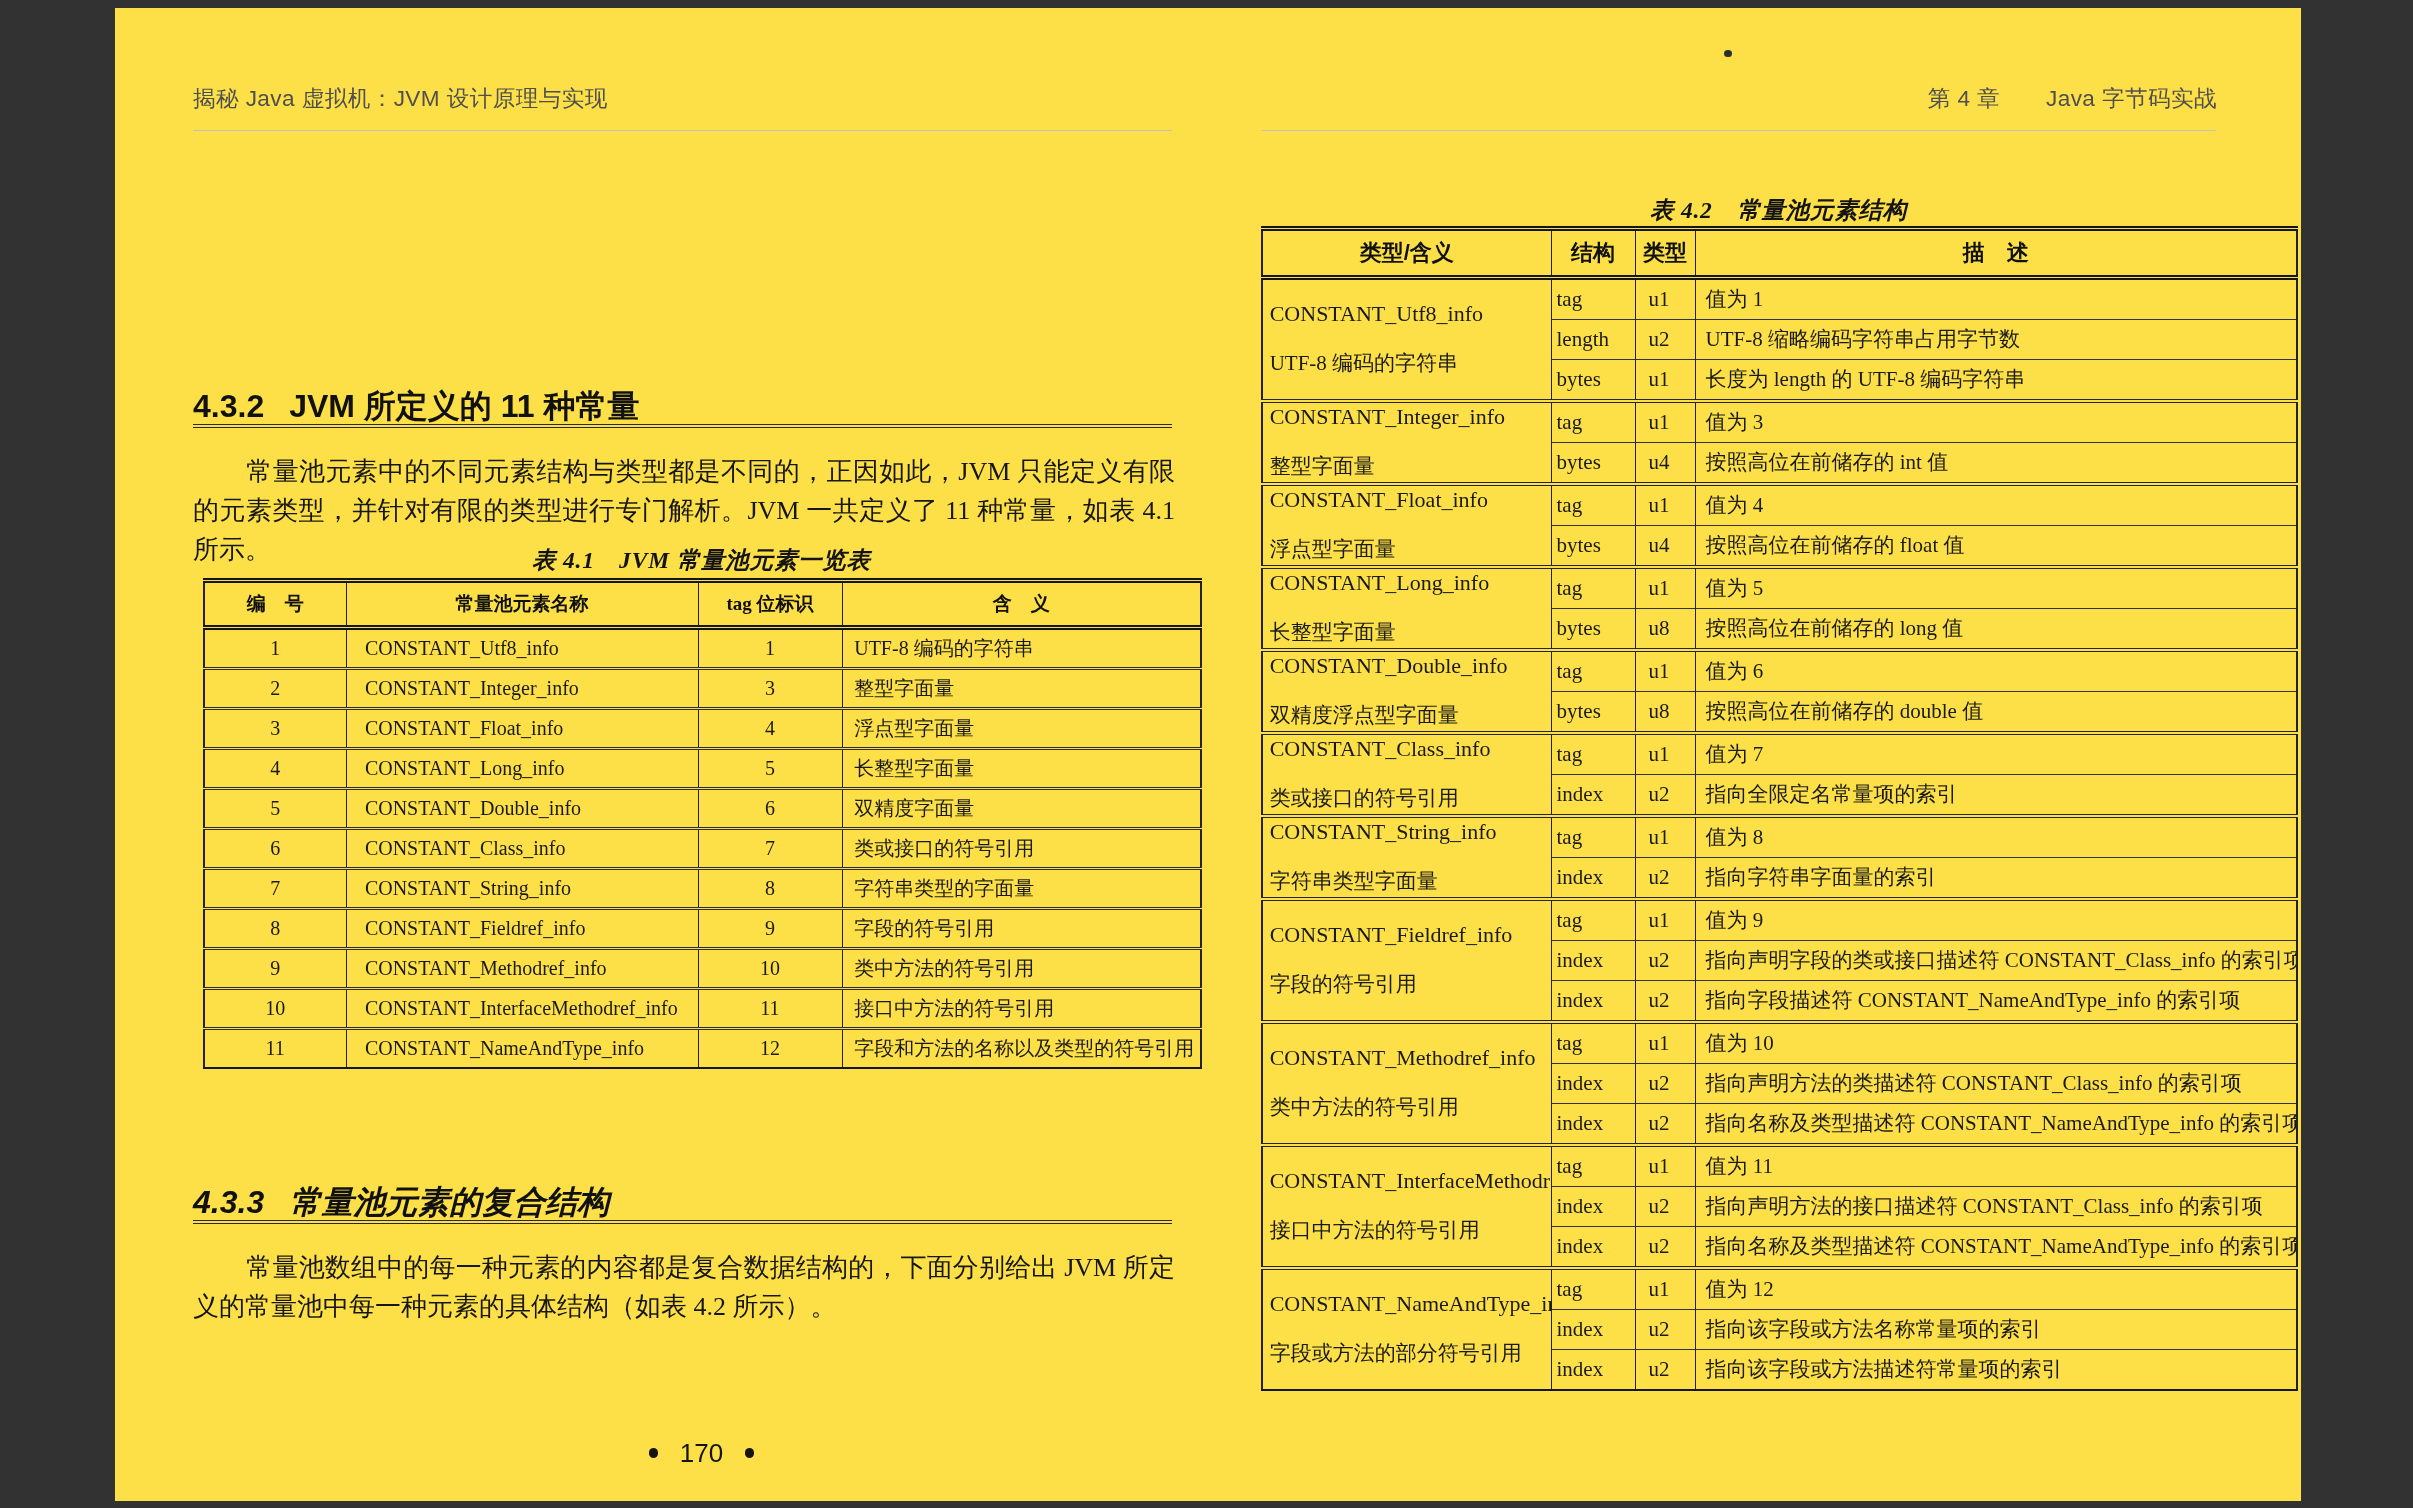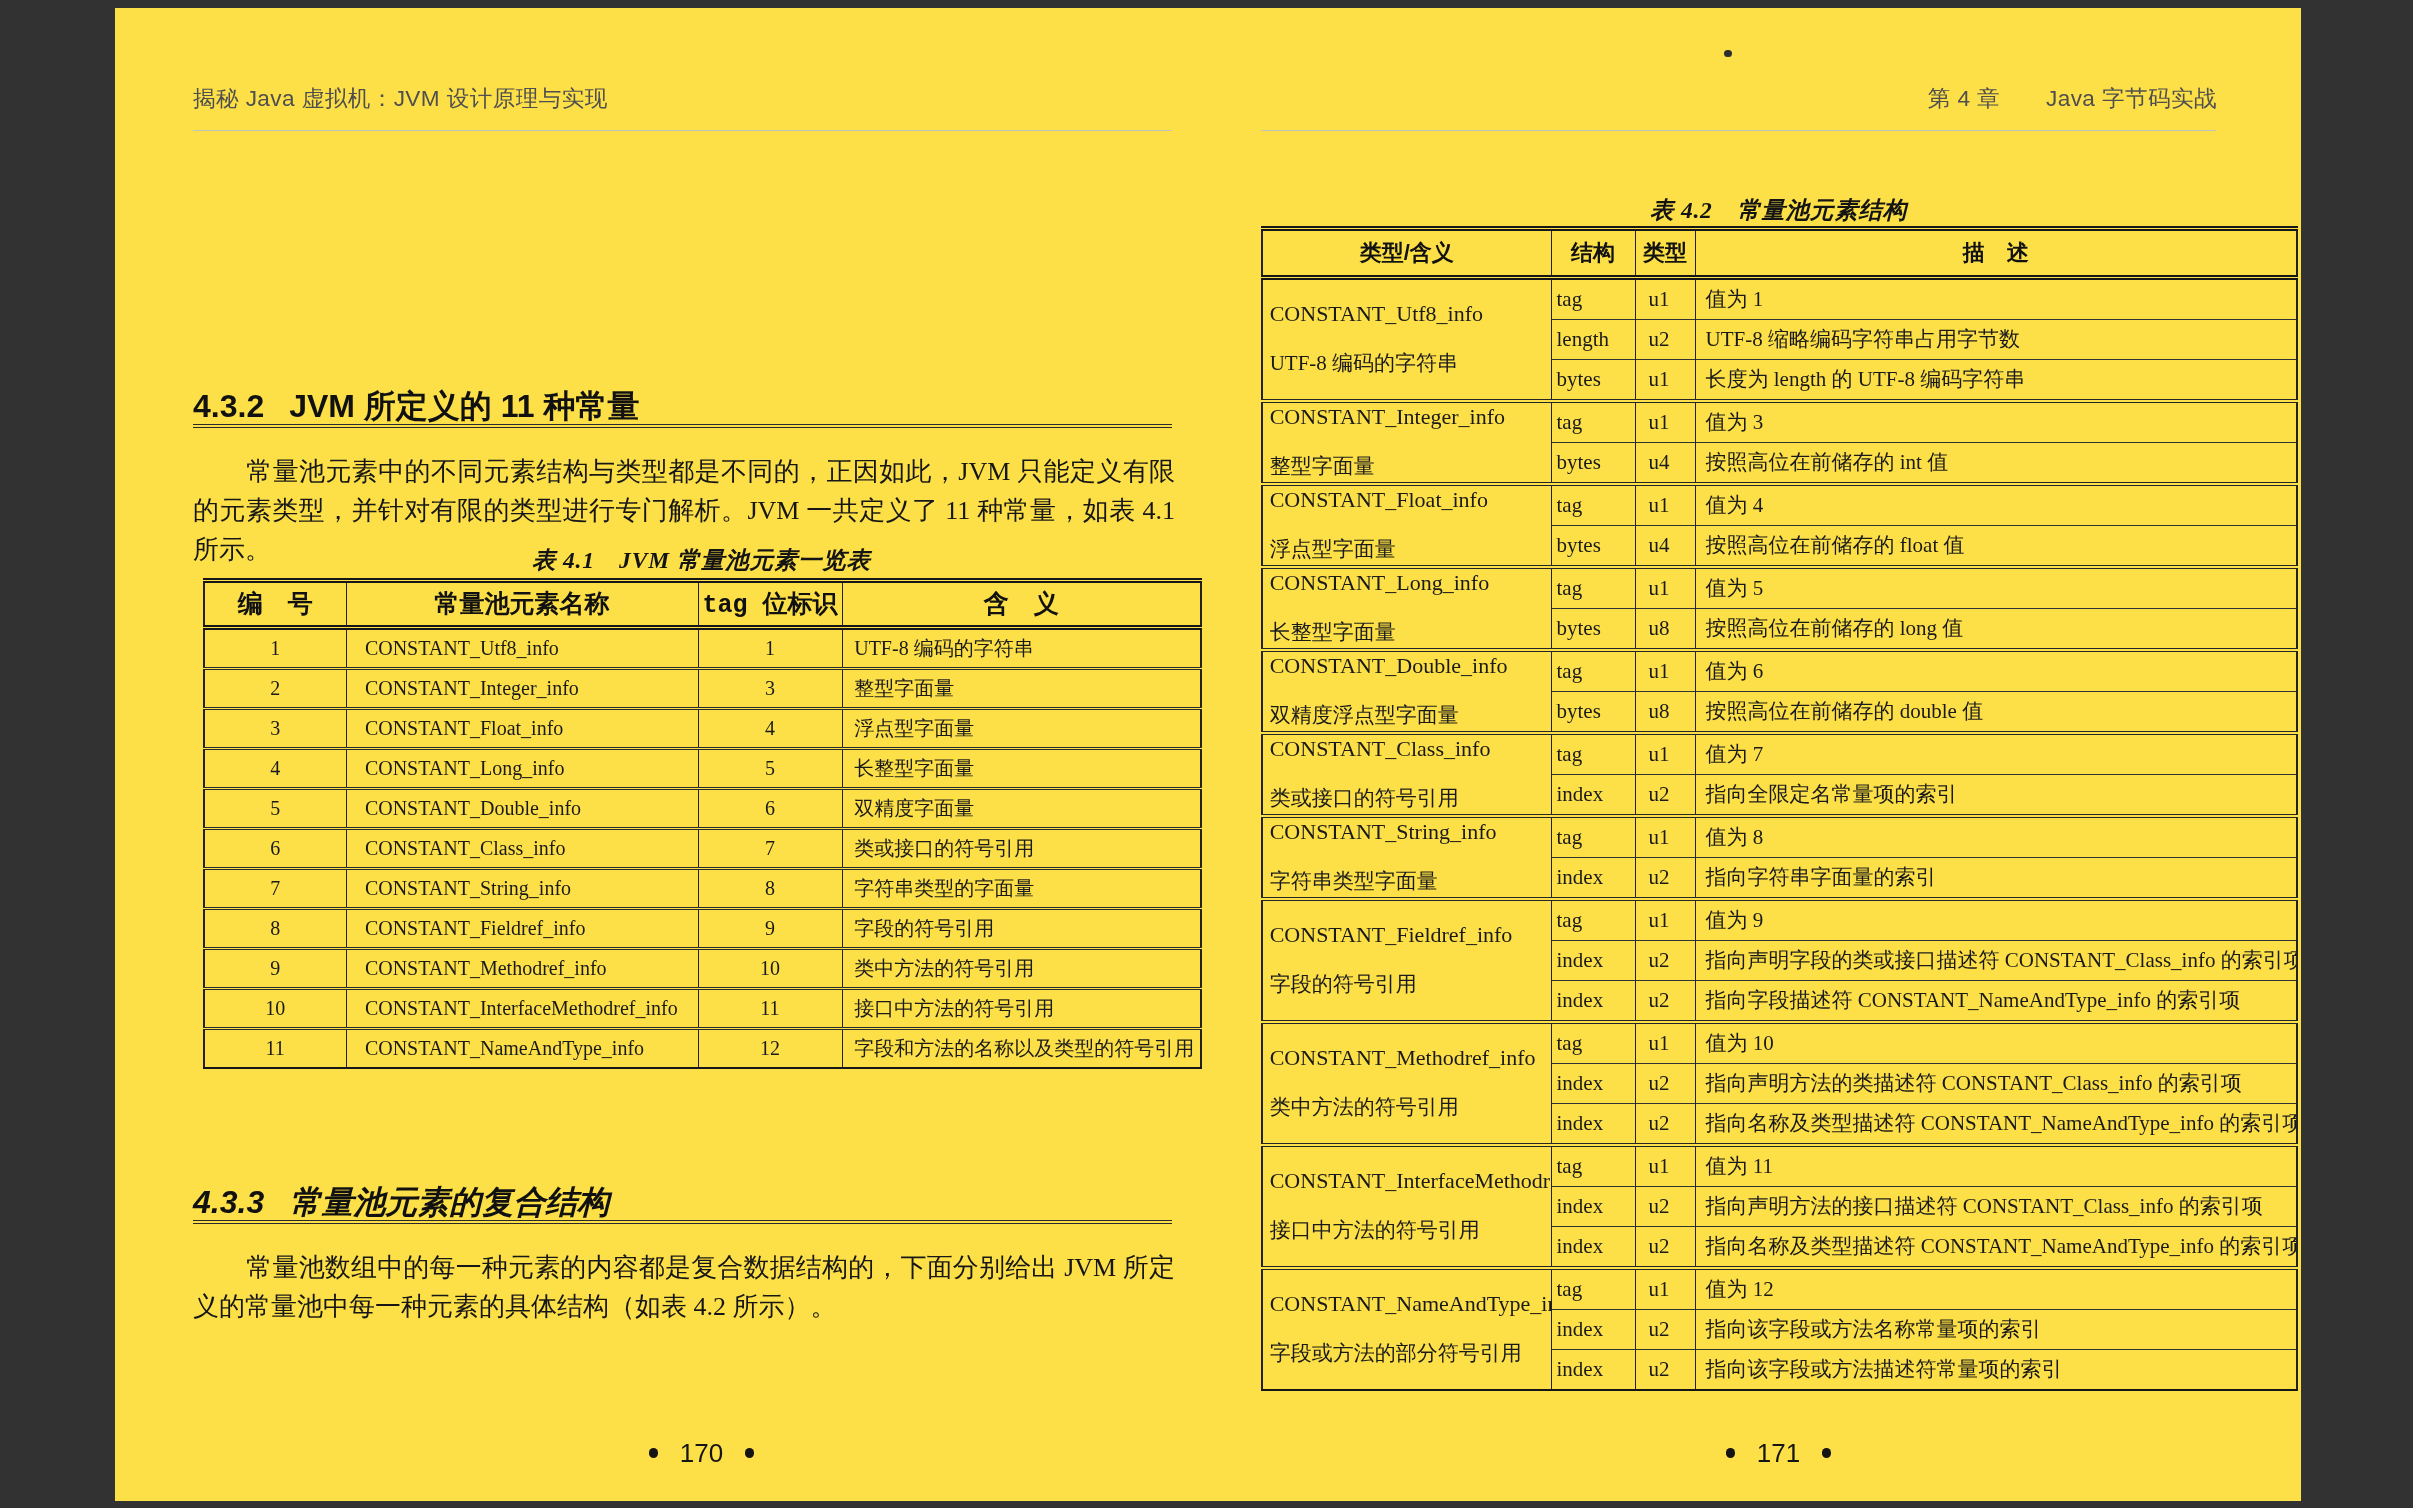--- a/index.html
+++ b/index.html
@@ -53,22 +53,22 @@
 
   
   #table41 {
     width: 997px;
     border: 2.1px solid #222;
     border-top: 5px double #161616;
     border-bottom: 2.9px solid #161616;
   }
   #table41 th {
     height: 40px;
-    font-family: Liberation Mono, monospace;
-    font-weight: 700; font-size: 25px; color: #111;
+    font-family: Liberation Serif, serif;
+    font-weight: 700; font-size: 19px; color: #111;
     border-left: 1.7px solid #222;
     border-bottom: 5px double #161616;
   }
   #table41 td {
     height: 35px;
     font-size: 20px; color: #1a1a1a;
     border-left: 1.7px solid #222;
     border-top: 3.4px double #2b2b2b;
     white-space: nowrap; overflow: hidden;
   }
@@ -433,20 +433,15 @@
           <td class="sc2">指向该字段或方法名称常量项的索引</td>
         </tr>
         <tr class="gsub">
           <td class="sc0">index</td>
           <td class="sc1">u2</td>
           <td class="sc2">指向该字段或方法描述符常量项的索引</td>
         </tr>
       </tbody>
   </table>
 
-  <div class="abs page-num" style="left:1146px; top:1430px; width:1035px;">
-    <span class="page-dot"></span>
-    <span>171</span>
-    <span class="page-dot"></span>
-  </div>
 
 </div>
 
 
 </body></html>

